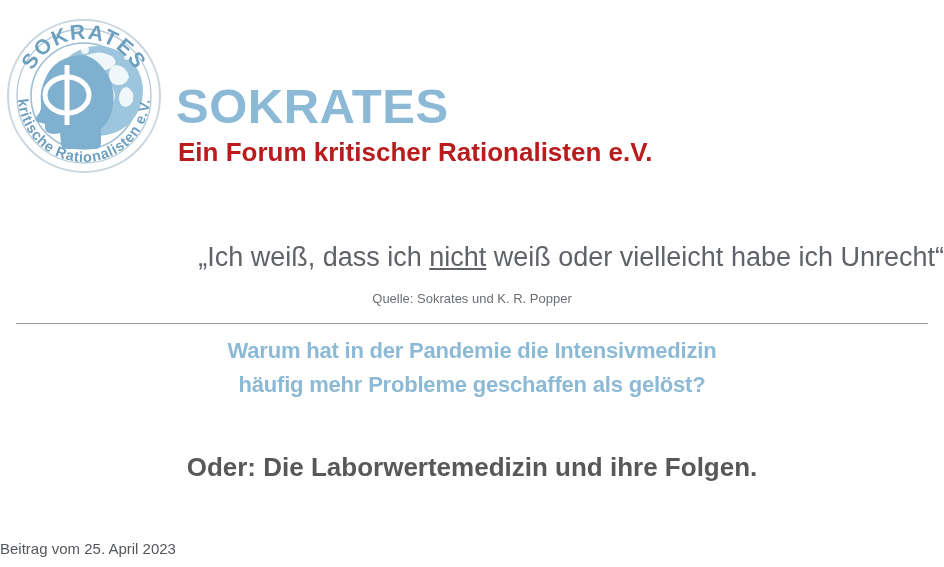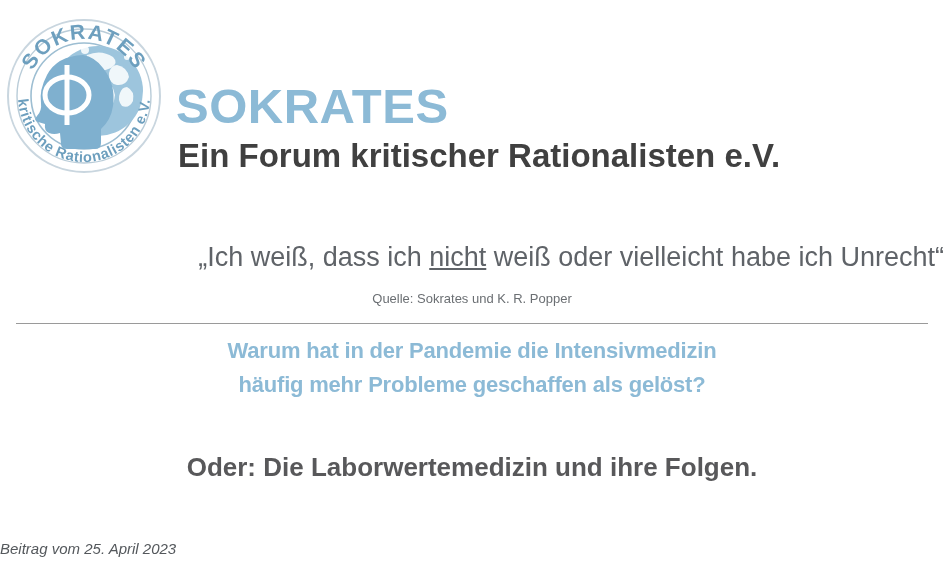--- a/index.html
+++ b/index.html
@@ -42,23 +42,23 @@
   .brand-title {
     font-size: 49px;
     font-weight: bold;
     color: #8cbad6;
     line-height: 1.02;
     letter-spacing: 0.5px;
     margin: 0;
     white-space: nowrap;
   }
   .brand-subtitle {
-    font-size: 33px;
-    font-weight: bold;
-    color: #404040;
+    font-size: 26px;
+    font-weight: bold;
+    color: #b91c1c;
     line-height: 1.1;
     margin: 6px 0 0 2px;
     white-space: nowrap;
   }
 
   
   .quote {
     position: absolute;
     left: 0;
     top: 241px;
@@ -121,21 +121,20 @@
     line-height: 1.2;
     white-space: nowrap;
   }
 
   
   .post-date {
     position: absolute;
     left: 0px;
     top: 540px;
     font-size: 15px;
-    font-style: italic;
     color: #54585c;
   }
 </style>
 </head>
 <body>
 
 <div class="header">
 
   <div class="logo-wrap">
     <svg width="158" height="158" viewBox="0 0 158 158" aria-hidden="true">

